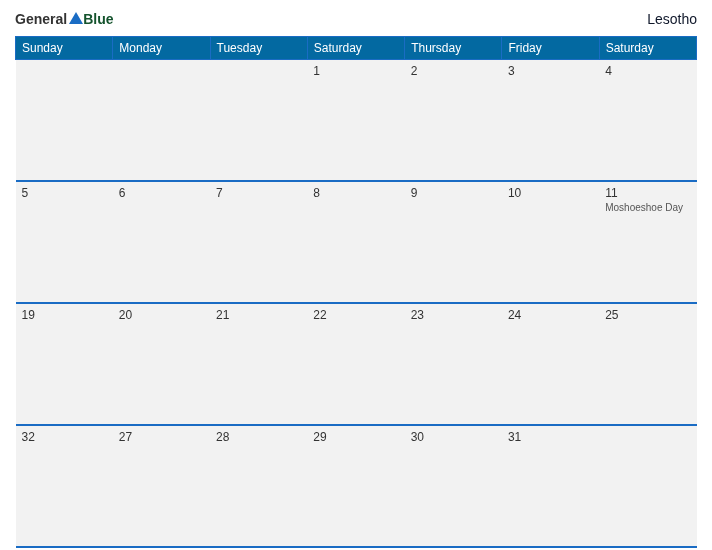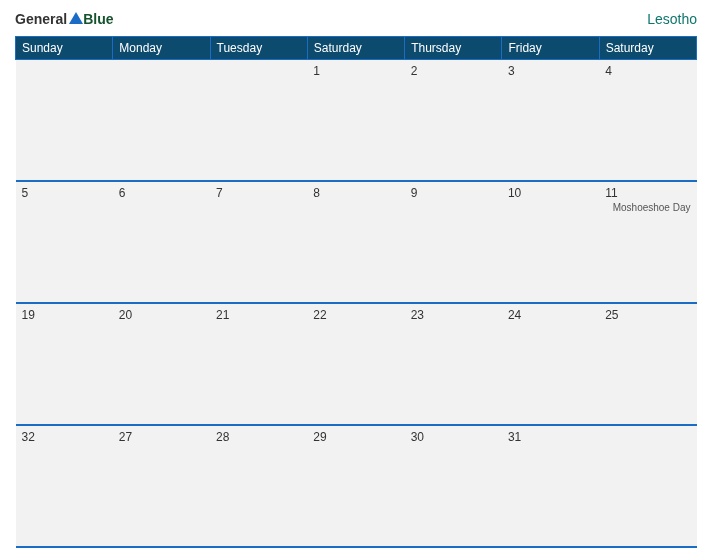--- a/index.html
+++ b/index.html
@@ -60,32 +60,32 @@
       font-size: 28px;
       font-weight: normal;
       color: #333;
       position: absolute;
       left: 50%;
       transform: translateX(-50%);
     }
 
     .country-name {
       font-size: 14px;
-      color: #0f766e;
+      color: #0f172a;
     }
 
     
     .calendar-table {
       width: 100%;
       border-collapse: collapse;
       flex: 1;
     }
 
     .calendar-table thead tr th {
-      background-color: #0c4a6e;
+      background-color: #0369a1;
       color: #fff;
       font-size: 12px;
       font-weight: normal;
       padding: 4px 6px;
       text-align: left;
       border: 1px solid #1a6cc4;
     }
 
     .calendar-table tbody tr {
       border-bottom: 2px solid #1a6cc4;
@@ -109,21 +109,20 @@
       font-size: 12px;
       color: #333;
       margin-bottom: 2px;
     }
 
     .event-text {
       display: block;
       font-size: 10px;
       color: #555;
       margin-top: 0;
-      text-align: right;
     }
 
     .empty-cell {
       background-color: #f2f2f2;
     }
   </style>
 </head>
 <body>
 
 <div class="page">

